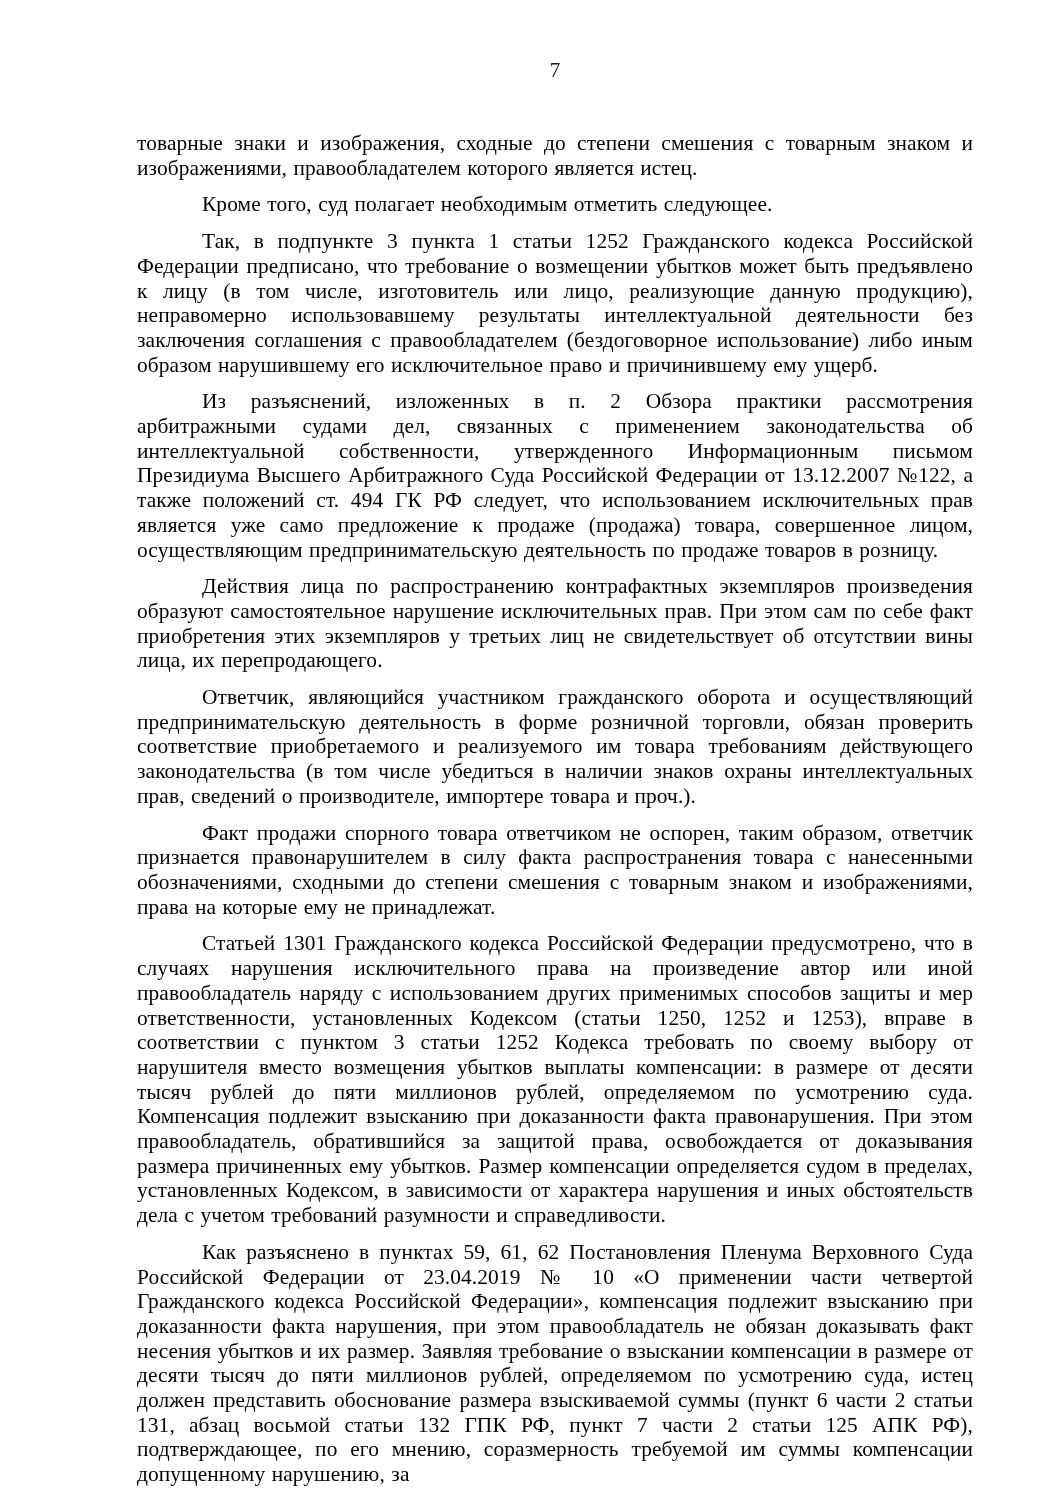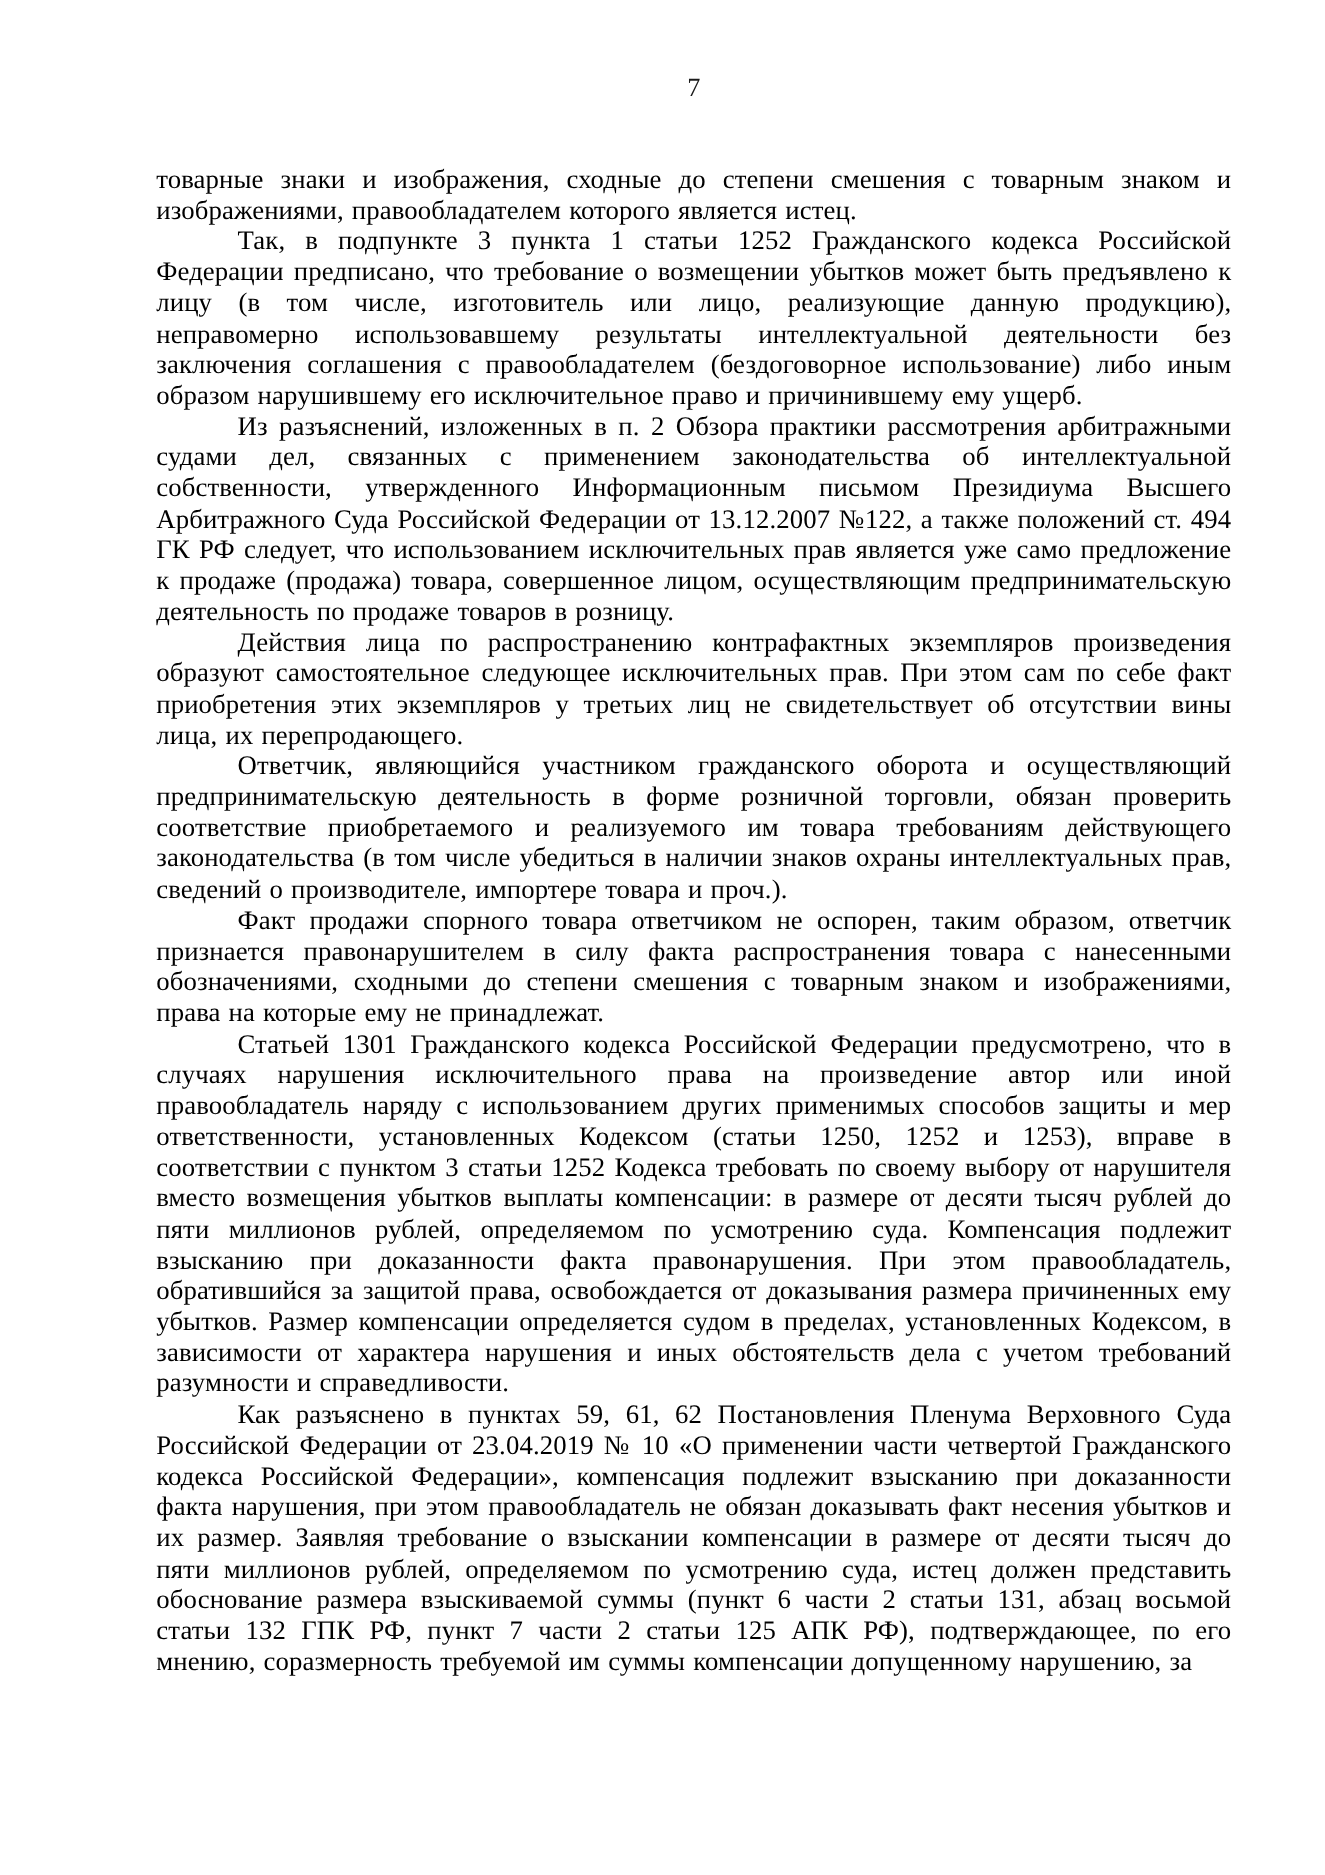--- a/index.html
+++ b/index.html
@@ -32,39 +32,40 @@
   }
   .content {
     width: 860px;
     margin: 48px 75px 0 125px;
     font-size: 21.4px;
     line-height: 24.7px;
     text-align: justify;
     letter-spacing: 0.1px;
   }
   .content p {
-    margin: 0;
+    margin: 12px;
     padding: 0;
     text-indent: 65px;
     word-spacing: 1px;
     font-family: Liberation Serif, serif;
   }
   .content p.no-indent {
     text-indent: 0;
   }
 </style>
 </head>
 <body>
 
 <div class="page">
   <div class="page-number">7</div>
 
   <div class="content">
     <p class="no-indent">товарные знаки и изображения, сходные до степени смешения с товарным знаком и изображениями, правообладателем которого является истец.</p>
+    <p>Кроме того, суд полагает необходимым отметить следующее.</p>
     <p>Так, в подпункте 3 пункта 1 статьи 1252 Гражданского кодекса Российской Федерации предписано, что требование о возмещении убытков может быть предъявлено к лицу (в том числе, изготовитель или лицо, реализующие данную продукцию), неправомерно использовавшему результаты интеллектуальной деятельности без заключения соглашения с правообладателем (бездоговорное использование) либо иным образом нарушившему его исключительное право и причинившему ему ущерб.</p>
     <p>Из разъяснений, изложенных в п. 2 Обзора практики рассмотрения арбитражными судами дел, связанных с применением законодательства об интеллектуальной собственности, утвержденного Информационным письмом Президиума Высшего Арбитражного Суда Российской Федерации от 13.12.2007 №122, а также положений ст. 494 ГК РФ следует, что использованием исключительных прав является уже само предложение к продаже (продажа) товара, совершенное лицом, осуществляющим предпринимательскую деятельность по продаже товаров в розницу.</p>
-    <p>Действия лица по распространению контрафактных экземпляров произведения образуют самостоятельное следующее исключительных прав. При этом сам по себе факт приобретения этих экземпляров у третьих лиц не свидетельствует об отсутствии вины лица, их перепродающего.</p>
+    <p>Действия лица по распространению контрафактных экземпляров произведения образуют самостоятельное нарушение исключительных прав. При этом сам по себе факт приобретения этих экземпляров у третьих лиц не свидетельствует об отсутствии вины лица, их перепродающего.</p>
     <p>Ответчик, являющийся участником гражданского оборота и осуществляющий предпринимательскую деятельность в форме розничной торговли, обязан проверить соответствие приобретаемого и реализуемого им товара требованиям действующего законодательства (в том числе убедиться в наличии знаков охраны интеллектуальных прав, сведений о производителе, импортере товара и проч.).</p>
     <p>Факт продажи спорного товара ответчиком не оспорен, таким образом, ответчик признается правонарушителем в силу факта распространения товара с нанесенными обозначениями, сходными до степени смешения с товарным знаком и изображениями, права на которые ему не принадлежат.</p>
     <p>Статьей 1301 Гражданского кодекса Российской Федерации предусмотрено, что в случаях нарушения исключительного права на произведение автор или иной правообладатель наряду с использованием других применимых способов защиты и мер ответственности, установленных Кодексом (статьи 1250, 1252 и 1253), вправе в соответствии с пунктом 3 статьи 1252 Кодекса требовать по своему выбору от нарушителя вместо возмещения убытков выплаты компенсации: в размере от десяти тысяч рублей до пяти миллионов рублей, определяемом по усмотрению суда. Компенсация подлежит взысканию при доказанности факта правонарушения. При этом правообладатель, обратившийся за защитой права, освобождается от доказывания размера причиненных ему убытков. Размер компенсации определяется судом в пределах, установленных Кодексом, в зависимости от характера нарушения и иных обстоятельств дела с учетом требований разумности и справедливости.</p>
     <p>Как разъяснено в пунктах 59, 61, 62 Постановления Пленума Верховного Суда Российской Федерации от 23.04.2019 № 10 «О применении части четвертой Гражданского кодекса Российской Федерации», компенсация подлежит взысканию при доказанности факта нарушения, при этом правообладатель не обязан доказывать факт несения убытков и их размер. Заявляя требование о взыскании компенсации в размере от десяти тысяч до пяти миллионов рублей, определяемом по усмотрению суда, истец должен представить обоснование размера взыскиваемой суммы (пункт 6 части 2 статьи 131, абзац восьмой статьи 132 ГПК РФ, пункт 7 части 2 статьи 125 АПК РФ), подтверждающее, по его мнению, соразмерность требуемой им суммы компенсации допущенному нарушению, за</p>
   </div>
 </div>
 
 </body></html>

